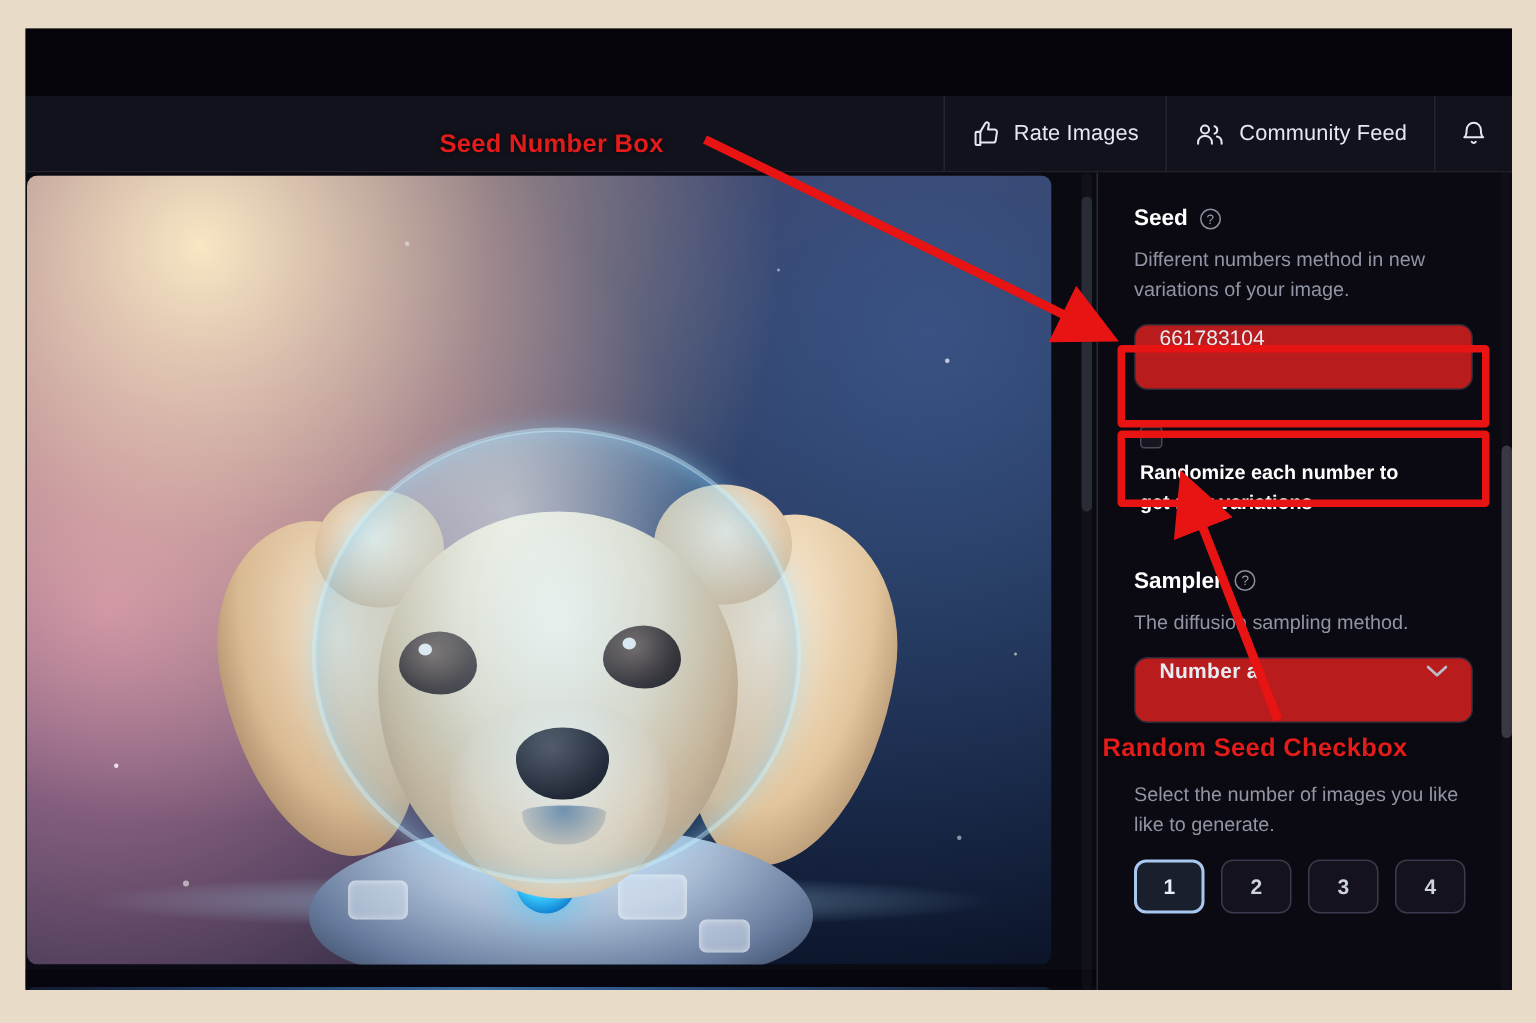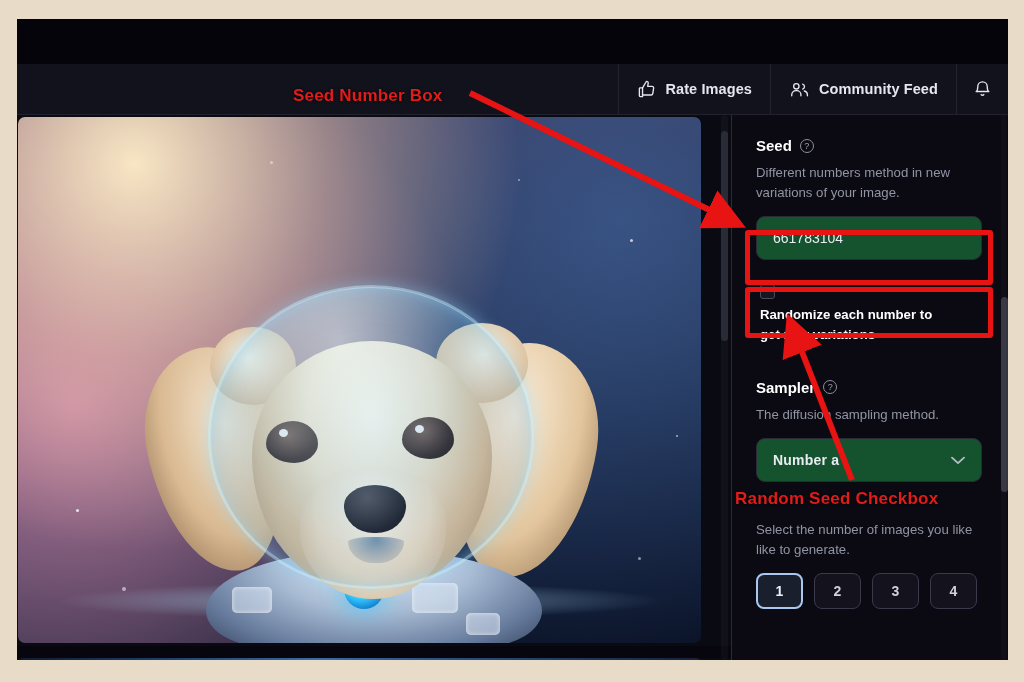--- a/index.html
+++ b/index.html
@@ -35,21 +35,21 @@
     width: 100%; height: 51px;
     background: #12121c;
     border-bottom: 1px solid #22222f;
     display: flex; align-items: stretch; justify-content: flex-end;
   }
   .nav-item {
     display: flex; align-items: center; gap: 9px;
     padding: 0 18px;
     border-left: 1px solid #24242f;
     color: #e4e7ef;
-    font-size: 14.5px; font-weight: bold;
+    font-size: 14.5px; font-weight: normal;
     letter-spacing: .1px;
     white-space: nowrap;
     cursor: pointer;
   }
   .nav-item svg { display: block; }
   .nav-bell { padding: 0 16px; }
 
   
   #imagepane {
     position: absolute;
@@ -175,22 +175,22 @@
     border: 1.2px solid #8b8f9e; color: #9aa0ae;
     font-size: 9px; line-height: 12px; text-align: center;
     font-weight: normal; flex: 0 0 auto; cursor: pointer;
   }
   .sec-desc {
     color: #9094a3; font-size: 13.2px; line-height: 1.52;
     margin-bottom: 13px; max-width: 225px;
   }
   .field {
     height: 44px; border-radius: 9px;
-    background: #14532d; border: 1px solid #2b2a38;
-    display: flex; align-items: center; padding: 0 16px;
+    background: #b91c1c; border: 1px solid #2b2a38;
+    display: flex; align-items: flex-start; padding: 0 16px;
     color: #e9ecf3; font-size: 14px;
   }
   .select-field { justify-content: space-between; font-weight: bold; letter-spacing: .2px; }
   .chk-row { display: flex; align-items: flex-start; gap: 6px; padding: 4px 0 0 4px; flex-direction: column; }
   .chk-box {
     width: 15px; height: 15px; flex: 0 0 auto; margin-top: 2px;
     border-radius: 3px; border: 1px solid #4a4a5c; background: #17161f;
     cursor: pointer;
   }
   .chk-label {

